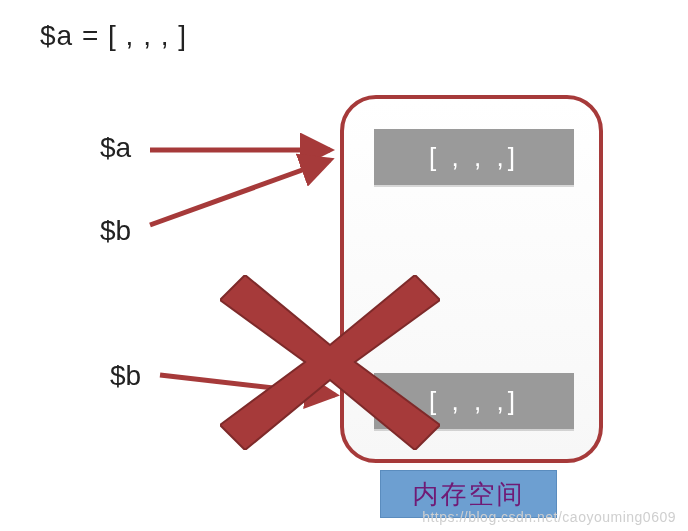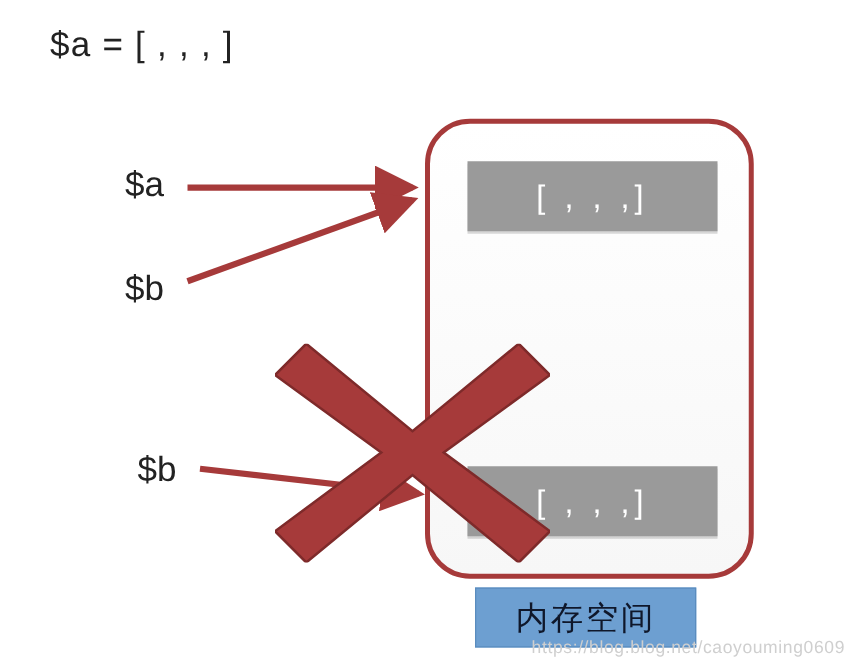--- a/index.html
+++ b/index.html
@@ -58,21 +58,21 @@
   .slot-top { left: 30px; top: 30px; width: 200px; }
   .slot-bottom { left: 30px; bottom: 30px; width: 200px; }
 
   .mem-caption {
     position: absolute;
     left: 380px;
     top: 470px;
     width: 175px;
     height: 46px;
     background: #6d9fd1;
-    color: #0f172a;
+    color: #701a75;
     font-size: 26px;
     display: flex;
     align-items: center;
     justify-content: center;
     border: 1px solid #5a8cbe;
     letter-spacing: 2px;
   }
 
   svg.arrows {
     position: absolute;
@@ -132,15 +132,15 @@
   </svg>
 
   <div class="big-x">
     <svg viewBox="0 0 220 175">
       <g>
         <polygon points="0,25 25,0 110,70 195,0 220,25 135,87 220,150 195,175 110,105 25,175 0,150 85,87" fill="#a63a3a" stroke="#7e2a2a" stroke-width="2"></polygon>
       </g>
     </svg>
   </div>
 
-  <div class="watermark">https://blog.blog.net/caoyouming0609</div>
+  <div class="watermark">https://blog.csdn.net/caoyouming0609</div>
 
 </div>
 
 </body></html>

